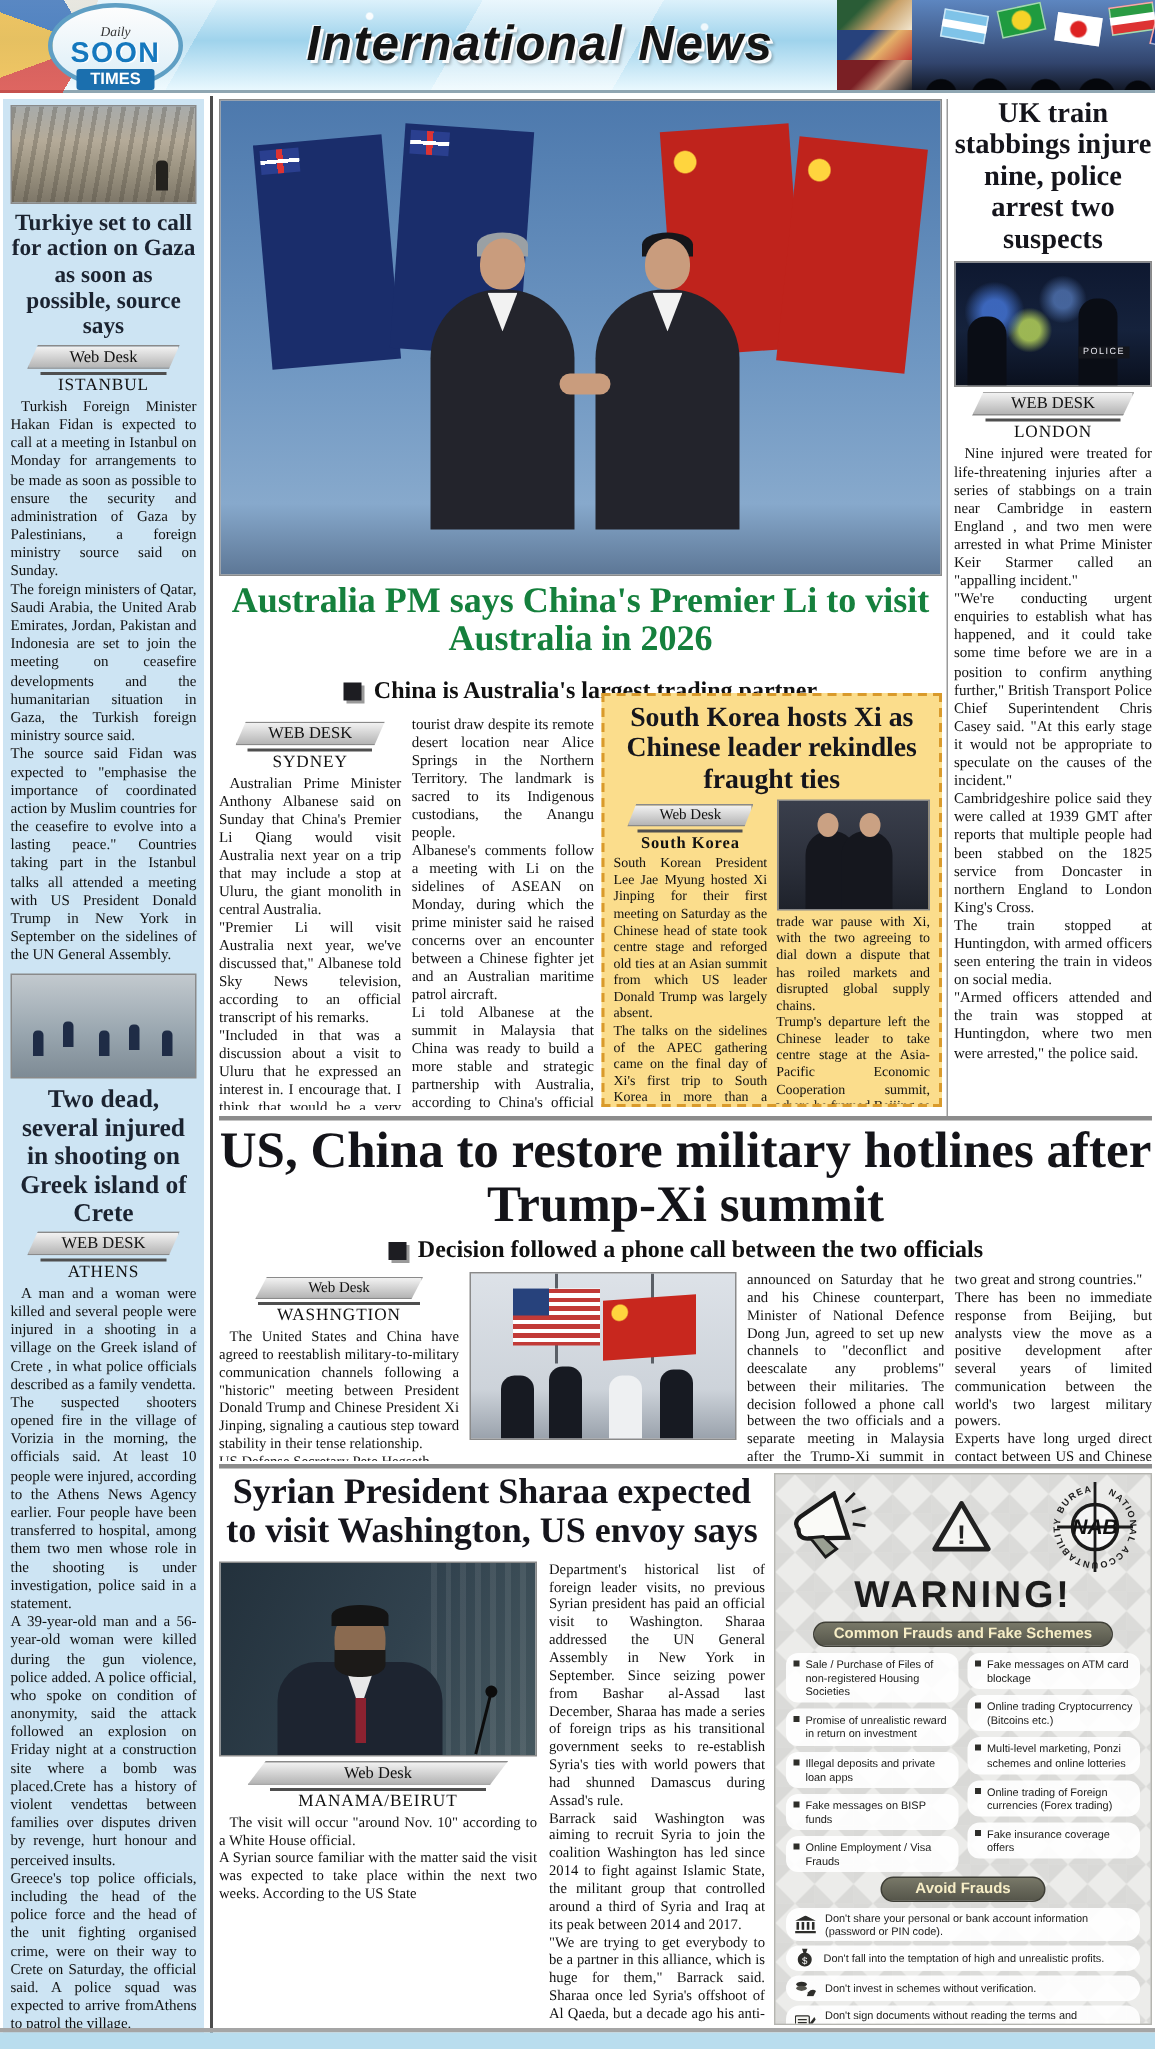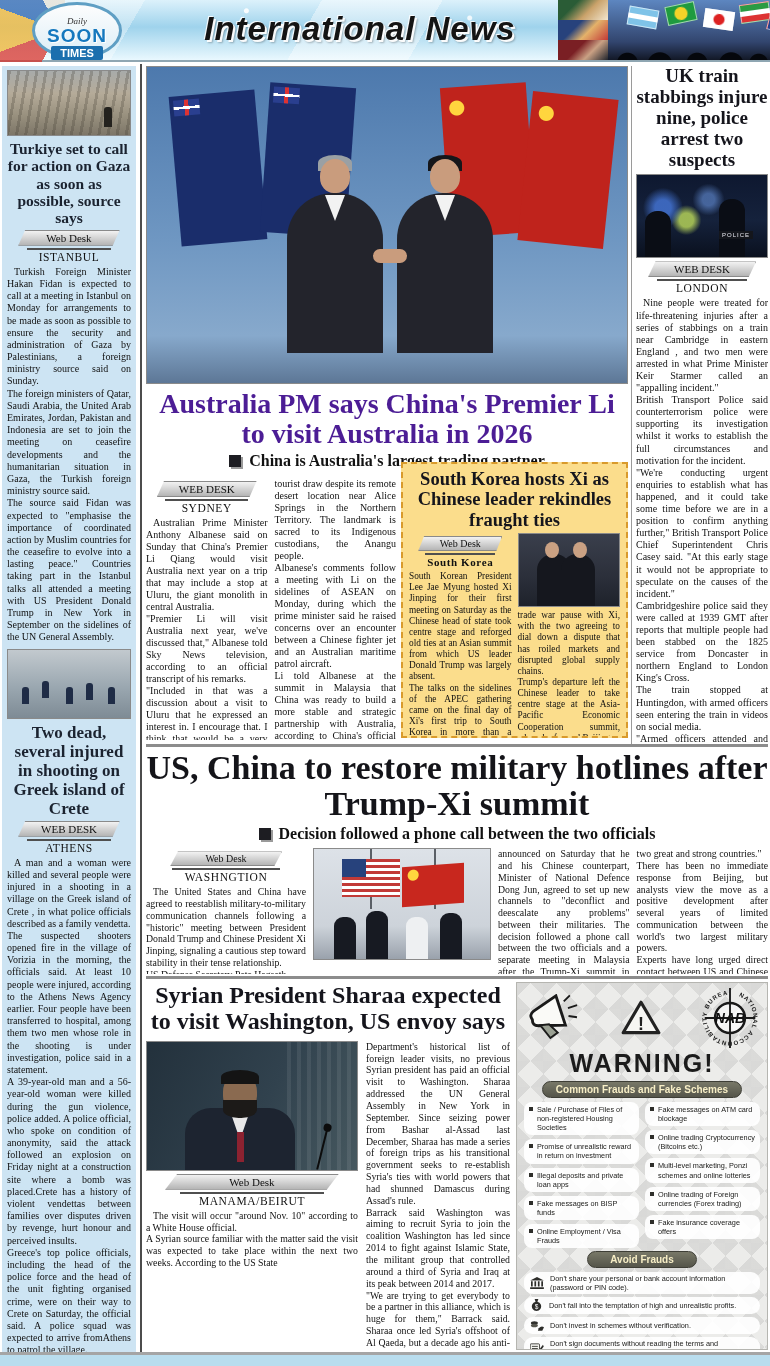--- a/index.html
+++ b/index.html
@@ -92,21 +92,21 @@
                linear-gradient(90deg,transparent 42%, #d33 42% 58%, transparent 58%), #2a3f8f; }
   .cn-flag { background:linear-gradient(180deg,#c8271e,#a61d17);
     background-image:radial-gradient(circle at 18% 14%, #ffd53e 0 7px, transparent 8px); background-color:#bf231c; }
   .hp-man { position:absolute; bottom:30px; width:96px; height:160px; background:#23242c; border-radius:46px 46px 0 0; }
   .hp-head { position:absolute; top:-34px; left:33px; width:30px; height:34px; background:#c99c7d; border-radius:50% 50% 45% 45%; }
   .hp-hair-grey { position:absolute; top:-38px; left:31px; width:34px; height:16px; background:#9aa0a4; border-radius:50% 50% 0 0; }
   .hp-hair-black { position:absolute; top:-38px; left:31px; width:34px; height:16px; background:#15161a; border-radius:50% 50% 0 0; }
   .hp-shirt { position:absolute; top:2px; left:38px; width:20px; height:26px; background:#f2f2f2; clip-path:polygon(0 0,100% 0,50% 100%); }
   .hp-shake { position:absolute; bottom:120px; left:226px; width:34px; height:14px; background:#c99c7d; border-radius:7px; }
   .aus-head { position:absolute; left:146px; top:389px; width:482px; text-align:center;
-    font-size:28px; font-weight:700; line-height:1.06; color:#4c1d95; }
+    font-size:24px; font-weight:700; line-height:1.06; color:#15803d; }
   .subhead { display:flex; align-items:center; justify-content:center; gap:8px; font-weight:700; }
   .aus-sub { position:absolute; left:146px; top:452px; width:482px; font-size:16px; }
   .sq-bullet { width:12px; height:12px; background:#1d1d22; box-shadow:2px 2px 0 #9a9a9a; display:inline-block; }
   .aus-cols { position:absolute; left:146px; top:478px; width:250px; height:262px; display:flex; gap:7px; overflow:hidden; }
   .aus-col { flex:1; }
   .aus-col .art-body p, .aus-col p { font-size:10px; line-height:1.2; text-align:justify; }
 
   
   .sk-box { position:absolute; left:401px; top:462px; width:227px; height:276px;
     background:#fbdd8c; border:2px dashed #d99a2b; padding:5px 6px; overflow:hidden; }
@@ -354,22 +354,21 @@
     <div class="r-head">UK train stabbings injure nine, police arrest two suspects</div>
     <div class="uk-photo photo-frame">
       <div class="fig" style="left:8px"></div>
       <div class="fig" style="right:22px;height:58px"></div>
       <div class="uk-police-label">POLICE</div>
     </div>
     <div class="badge">WEB DESK</div>
     <div class="badge-line"></div>
     <div class="dateline">LONDON</div>
     <div class="art-body">
-      <p>Nine people were treated for life-threatening injuries after a series of stabbings on a train near Cambridge in eastern England , and two men were arrested in what Prime Minister Keir Starmer called an "appalling incident."</p>
-      <p>British Transport Police said counterterrorism police were supporting its investigation whilst it works to establish the full circumstances and motivation for the incident.</p>
+      <p>Nine injured were treated for life-threatening injuries after a series of stabbings on a train near Cambridge in eastern England , and two men were arrested in what Prime Minister Keir Starmer called an "appalling incident."</p>
       <p>"We're conducting urgent enquiries to establish what has happened, and it could take some time before we are in a position to confirm anything further," British Transport Police Chief Superintendent Chris Casey said. "At this early stage it would not be appropriate to speculate on the causes of the incident."</p>
       <p>Cambridgeshire police said they were called at 1939 GMT after reports that multiple people had been stabbed on the 1825 service from Doncaster in northern England to London King's Cross.</p>
       <p>The train stopped at Huntingdon, with armed officers seen entering the train in videos on social media.</p>
       <p>"Armed officers attended and the train was stopped at Huntingdon, where two men were arrested," the police said.</p>
 
     </div>
   </div>
 
   <div class="hdiv" style="left:146px;top:744px;width:622px;"></div>
 

